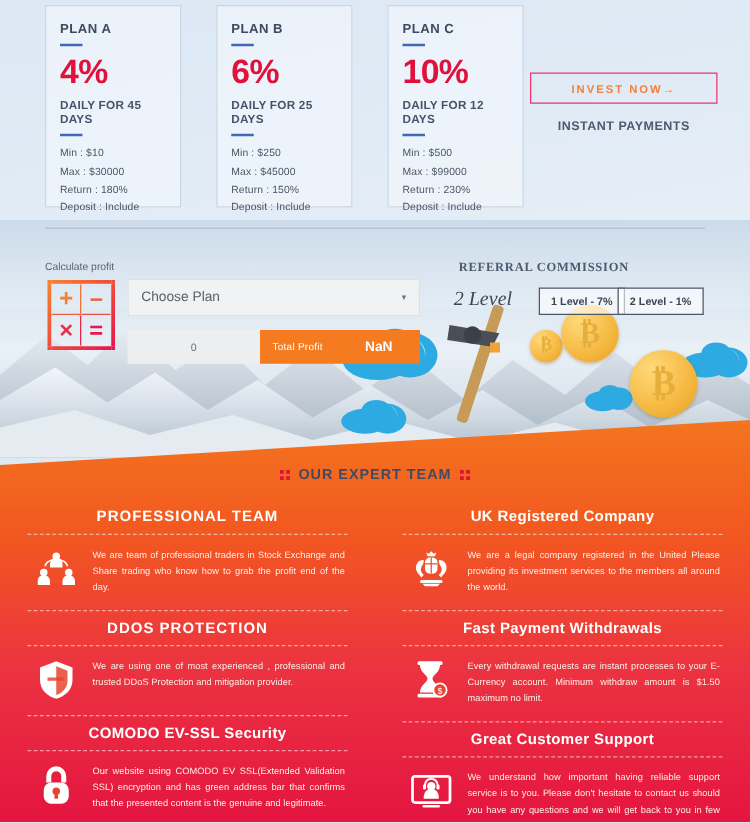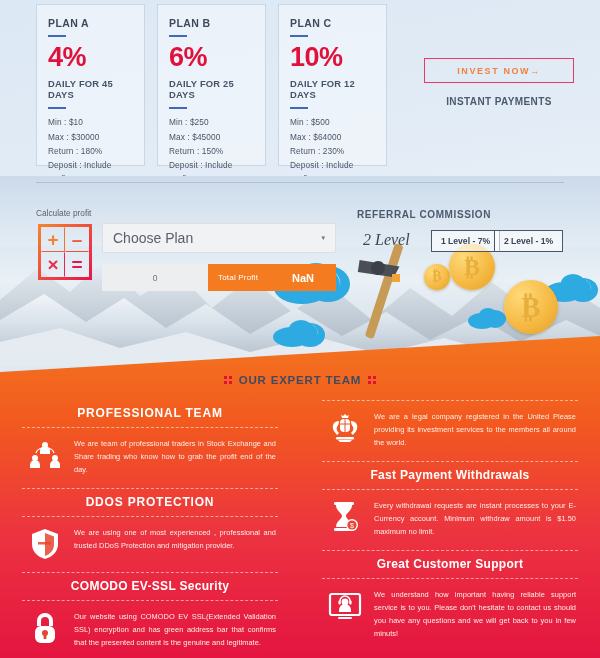--- a/index.html
+++ b/index.html
@@ -14,21 +14,21 @@
 
   
   .top-area {
     position:relative;
     height:176px;
     background: linear-gradient(170deg,#dce8f4 0%,#dfeaf5 45%,#e6eef7 100%);
     overflow:hidden;
   }
   .plans-row {
     position:absolute; left:36px; top:4px;
-    display:flex; gap:12px;
+    display:flex; gap:28px;
   }
   .plan-card {
     width:109px; height:162px;
     border:1px solid #c9d7e4;
     background: rgba(247,250,253,0.55);
     padding:12px 11px 0 11px;
   }
   .plan-name {
     font-size:10.5px; font-weight:bold; color:#3d4a5c;
     letter-spacing:0.4px;
@@ -100,40 +100,40 @@
   .calc-cell.c1{ color:#f6822d; border-right:1.5px solid #f4702f; border-bottom:1.5px solid #f1603a;}
   .calc-cell.c2{ color:#ef5a3c; border-bottom:1.5px solid #ed4f43;}
   .calc-cell.c3{ color:#ea3048; border-right:1.5px solid #e8234c;}
   .calc-cell.c4{ color:#e8154e;}
 
   .select-wrap{
     position:absolute; left:102px; top:47px; width:234px; height:30px;
     background:#f1f2f4; border:1px solid #dcdfe3;
     display:flex; align-items:center; padding:0 10px;
   }
-  .select-text{ font-size:14px; color:#585f6b; flex:1; }
+  .select-text{ font-size:11px; color:#585f6b; flex:1; }
   .caret{ font-size:7px; color:#6a7280; }
 
   .amount-input{
     position:absolute; left:102px; top:88px; width:106px; height:27px;
     background:#eceef0; border:none;
     display:flex; align-items:center; justify-content:center;
     font-size:8.5px; color:#6d747f;
   }
   .profit-bar{
     position:absolute; left:208px; top:88px; width:128px; height:27px;
     background:#f47b20; display:flex; align-items:center;
     padding:0 10px; justify-content:space-between;
   }
   .profit-label{ font-size:8px; color:#ffffff; font-weight:normal; letter-spacing:.2px;}
   .profit-value{ font-size:11px; color:#ffffff; font-weight:bold; padding-right:12px;}
 
   .ref-title{
-    position:absolute; left:357px; top:33px;
-    font-size:10px; font-weight:bold; color:#4c5a6e; letter-spacing:.6px;
+    position:absolute; left:367px; top:33px;
+    font-size:10px; font-weight:bold; color:#4c5a6e; letter-spacing:.6px;font-family:Liberation Serif, serif;
   }
   .ref-script{
     position:absolute; left:363px; top:55px;
     font-family:"Liberation Serif", serif; font-style:italic;
     font-size:16px; color:#3e4757;
   }
   .lvl-box{
     position:absolute; top:54px; height:22px;
     border:1px solid #4b5667; background:rgba(255,255,255,0.6);
     display:flex; align-items:center; justify-content:center;
@@ -219,21 +219,21 @@
       </div>
 
       <div class="plan-card">
         <div class="plan-name">PLAN C</div>
         <div class="dash-line"></div>
         <div class="plan-pct">10%</div>
         <div class="plan-daily">DAILY FOR 12 DAYS</div>
         <div class="dash-line2"></div>
         <ul class="plan-meta">
           <li>Min : $500</li>
-          <li>Max : $64000</li>
+          <li>Max : $99000</li>
           <li>Return : 230%</li>
           <li>Deposit : Include Profit</li>
         </ul>
       </div>
 
     </div>
 
     <div class="invest-block">
       <button class="invest-btn">
         <span>INVEST NOW</span><span>→</span>
@@ -426,20 +426,21 @@
             <div class="f-text">Our website using COMODO EV SSL(Extended Validation SSL) encryption and has green address bar that confirms that the presented content is the genuine and legitimate.</div>
           </div>
           <div class="hr-dash"></div>
         </div>
 
       </div>
 
       <div class="col">
 
         <div class="feature">
+          <div class="f-title">UK Registered Company</div>
           <div class="hr-dash"></div>
           <div class="f-body">
             <div class="f-icon">
               <svg width="32" height="30" viewBox="0 0 32 30" fill="#fff">
                 <path d="M16,1 l2,2 l2,-1 l-1,3 h-6 l-1,-3 l2,1 z"></path>
                 <rect x="11" y="6" width="10" height="13" rx="4"></rect>
                 <path d="M11,11 h10 M16,6 v13" stroke="#e8542a" stroke-width="1"></path>
                 <path d="M10,8 c-5,0 -7,4 -6,8 c1,3 3,4 4,6 l2,-2 c-2,-2 -3,-4 -2,-6 c1,-2 2,-3 2,-6 z"></path>
                 <path d="M22,8 c5,0 7,4 6,8 c-1,3 -3,4 -4,6 l-2,-2 c2,-2 3,-4 2,-6 c-1,-2 -2,-3 -2,-6 z"></path>
                 <rect x="7" y="24" width="18" height="2.4" rx="1.2"></rect>

